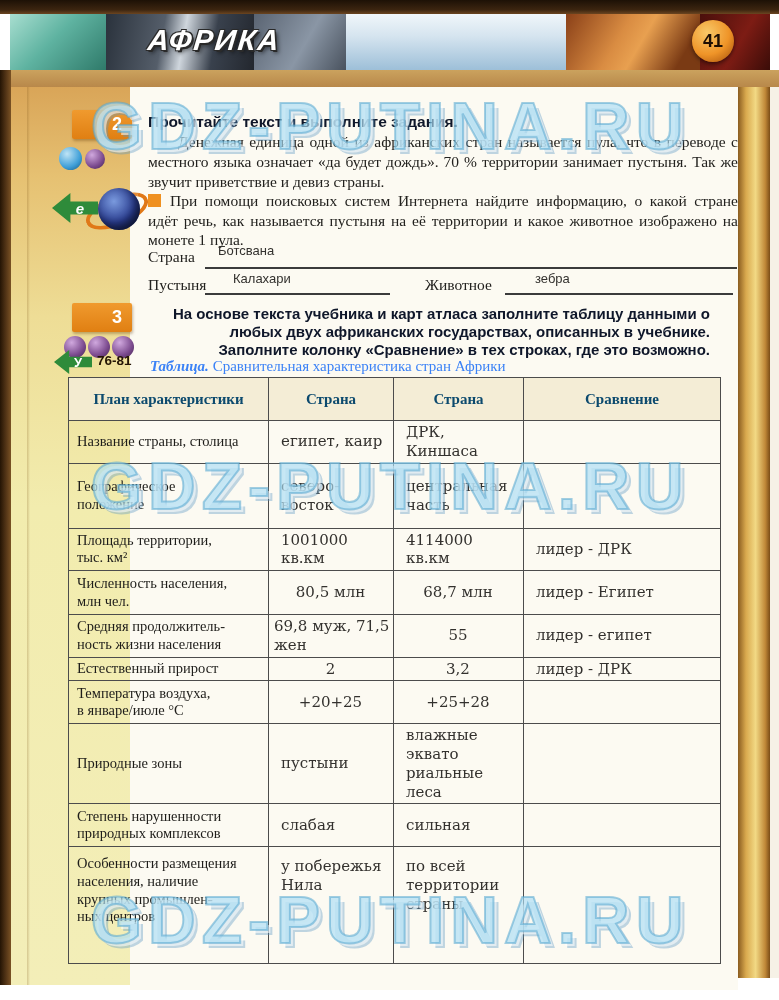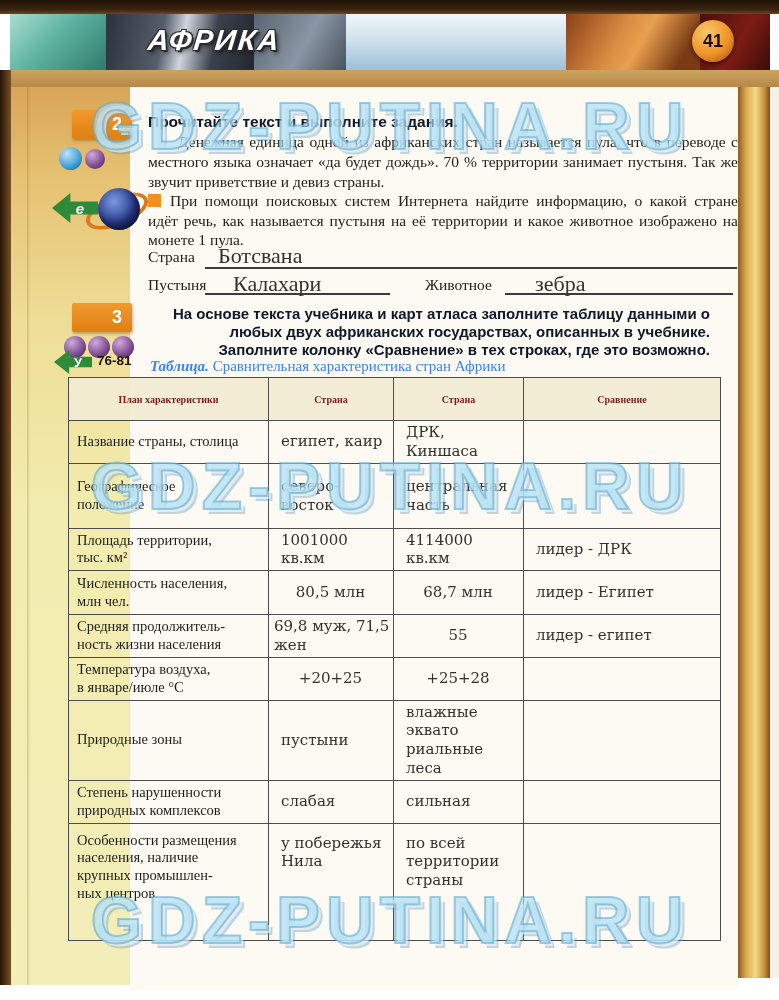--- a/index.html
+++ b/index.html
@@ -86,34 +86,34 @@
   
   .h-sans { position:absolute; font-family:"Liberation Sans",sans-serif; font-weight:bold; color:#0f172a; z-index:6; }
   .ex2-head { left:148px; top:113px; font-size:15.5px; }
   .para { position:absolute; left:148px; width:590px; font-size:15.5px; line-height:20px;
     color:#23221f; text-align:justify; z-index:6; }
   .p1 { top:132px; text-indent:30px; }
   .p2 { top:191px; line-height:19.5px; }
   .sq-bullet { display:inline-block; width:13px; height:13px; background:#ef9020; margin-right:9px;
     vertical-align:-1px; }
   .fld-label { position:absolute; font-size:15.5px; color:#23221f; z-index:6; }
-  .fld-value { position:absolute; font-family:Liberation Serif, serif; font-size:22px; color:#33312e; z-index:6; }
+  .fld-value { position:absolute; font-family:Liberation Sans, sans-serif; font-size:13px; color:#33312e; z-index:6; }
   .fld-line { position:absolute; height:2px; background:#3b3b3b; z-index:6; }
   .ex3-head { left:150px; top:305px; width:560px; font-size:15px; line-height:18px;text-align:right; }
   .tbl-caption { position:absolute; left:150px; top:358px; font-size:15px; color:#3b82f6; z-index:6; }
   .tbl-caption b { font-style:italic; }
 
   
   table.cmp { position:absolute; left:68px; top:377px; width:652px; height:563px; z-index:8;
     border-collapse:collapse; table-layout:fixed; }
   table.cmp col.c0 { width:200px; } table.cmp col.c1 { width:125px; }
   table.cmp col.c2 { width:130px; } table.cmp col.c3 { width:197px; }
   table.cmp td, table.cmp th { border:1.5px solid #4c4c4c; vertical-align:middle;
     white-space:pre-line; overflow:hidden; }
-  table.cmp th { background:rgba(243,236,212,.92); font-size:10px; font-weight:bold; color:#7f1d1d;
+  table.cmp th { background:rgba(243,236,212,.92); font-size:15px; font-weight:bold; color:#0c4a6e;
     font-family:"Liberation Serif",serif; }
   td.plan { font-size:14.5px; line-height:1.22; color:#1e1d1a; padding:2px 4px 2px 8px; }
   td.ans { font-family:"DejaVu Serif",serif; font-size:15px; line-height:1.25; color:#33312e; padding:2px 3px 2px 12px; }
   td.ctr { text-align:center; padding-left:2px; }
   tr.hr  { height:43px; } tr.r0 { height:27px;padding-left:14px; } tr.r1 { height:65px; } tr.r2 { height:36px; }
   tr.r3 { height:44px; } tr.r4 { height:36px; } tr.r5 { height:22px; } tr.r6 { height:43px; }
   tr.r7 { height:40px; } tr.r8 { height:47px; } tr.r9 { height:43px; } tr.r10 { height:117px; }
 </style>
 </head>
 <body>
@@ -231,20 +231,26 @@
       <td class="ans">лидер - Египет</td>
     </tr>
     <tr class="r4">
       <td class="plan">Средняя продолжитель-
 ность жизни населения</td>
       <td class="ans" style="padding-left:5px;">69,8 муж, 71,5
 жен</td>
       <td class="ans ctr">55</td>
       <td class="ans">лидер - египет</td>
     </tr>
+    <tr class="r5">
+      <td class="plan">Естественный прирост</td>
+      <td class="ans ctr">2</td>
+      <td class="ans ctr">3,2</td>
+      <td class="ans">лидер - ДРК</td>
+    </tr>
     <tr class="r6">
       <td class="plan">Температура воздуха,
 в январе/июле °С</td>
       <td class="ans ctr">+20+25</td>
       <td class="ans ctr">+25+28</td>
       <td class="ans"></td>
     </tr>
     <tr class="r8">
       <td class="plan">Природные зоны</td>
       <td class="ans">пустыни</td>

